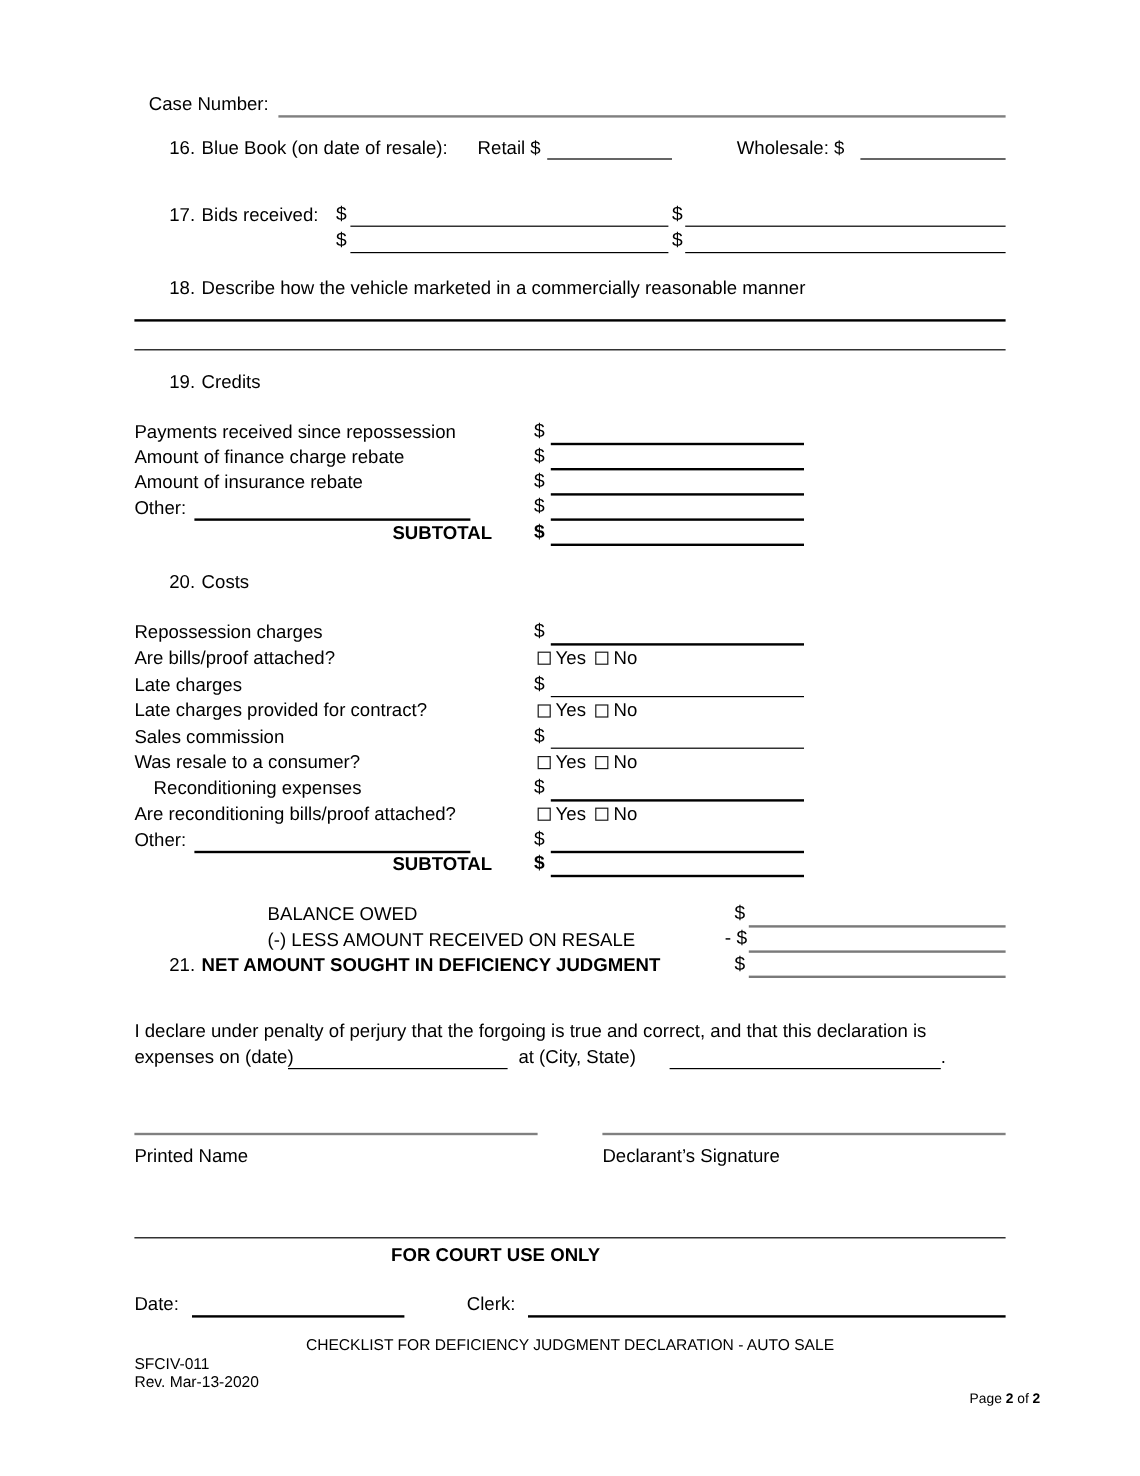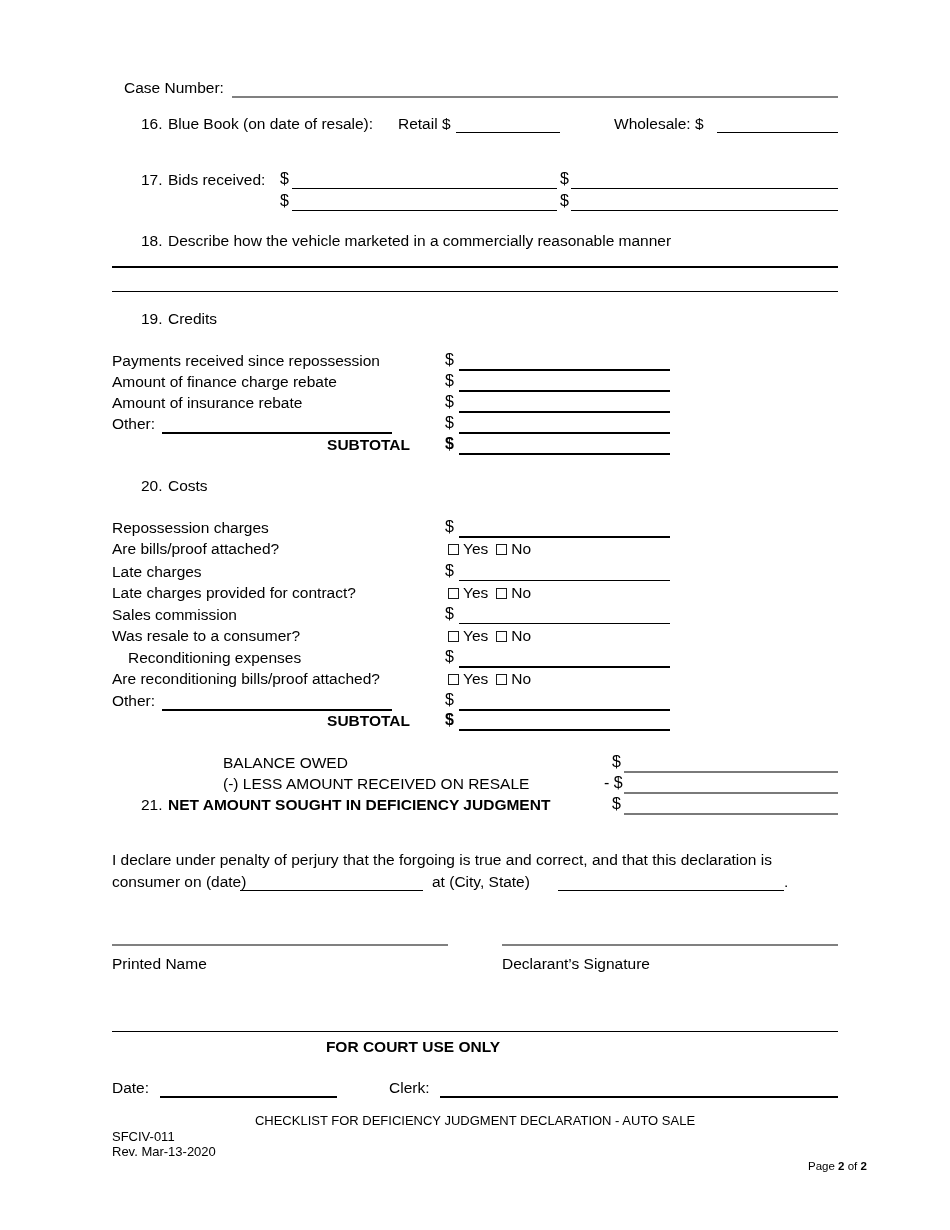--- a/index.html
+++ b/index.html
@@ -156,21 +156,21 @@
   <div class="abs t" style="left:223px; top:776px;">(-) LESS AMOUNT RECEIVED ON RESALE</div>
   <div class="abs dollar" style="left:604px; top:775px;">- $</div>
   <div class="rule-gray-thin" style="left:624px; top:792px; width:214px;"></div>
 
   <div class="abs t" style="left:141px; top:797px;">21.</div>
   <div class="abs t b" style="left:168px; top:797px;">NET AMOUNT SOUGHT IN DEFICIENCY JUDGMENT</div>
   <div class="abs dollar" style="left:612px; top:796px;">$</div>
   <div class="rule-gray-thin" style="left:624px; top:813px; width:214px;"></div>
 
   <div class="abs t" style="left:112px; top:852px;">I declare under penalty of perjury that the forgoing is true and correct, and that this declaration is</div>
-  <div class="abs t" style="left:112px; top:874px;">consumer on (date)</div>
+  <div class="abs t" style="left:112px; top:874px;">expenses on (date)</div>
   <div class="rule" style="left:240px; top:890px; width:183px;"></div>
   <div class="abs t" style="left:432px; top:874px;">at (City, State)</div>
   <div class="rule" style="left:558px; top:890px; width:226px;"></div>
   <div class="abs t" style="left:784px; top:874px;">.</div>
 
   <div class="rule-gray" style="left:112px; top:944px; width:336px;"></div>
   <div class="abs t" style="left:112px; top:956px;">Printed Name</div>
 
   <div class="rule-gray" style="left:502px; top:944px; width:336px;"></div>
   <div class="abs t" style="left:502px; top:956px;">Declarant’s Signature</div>

